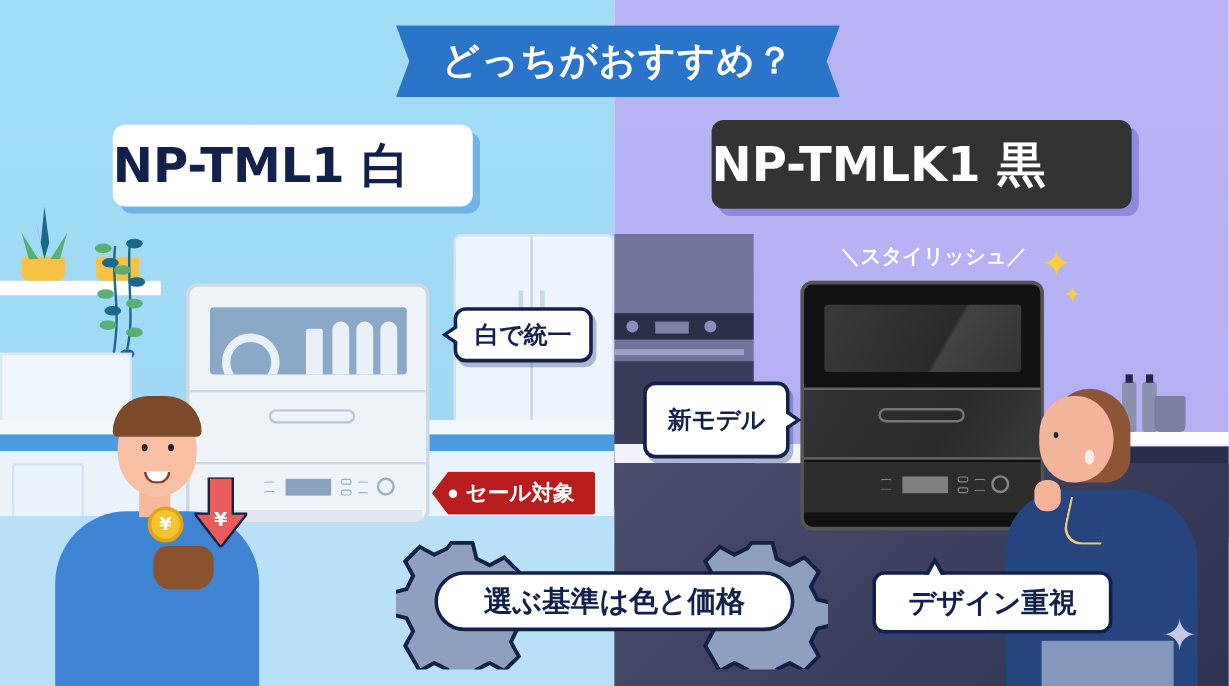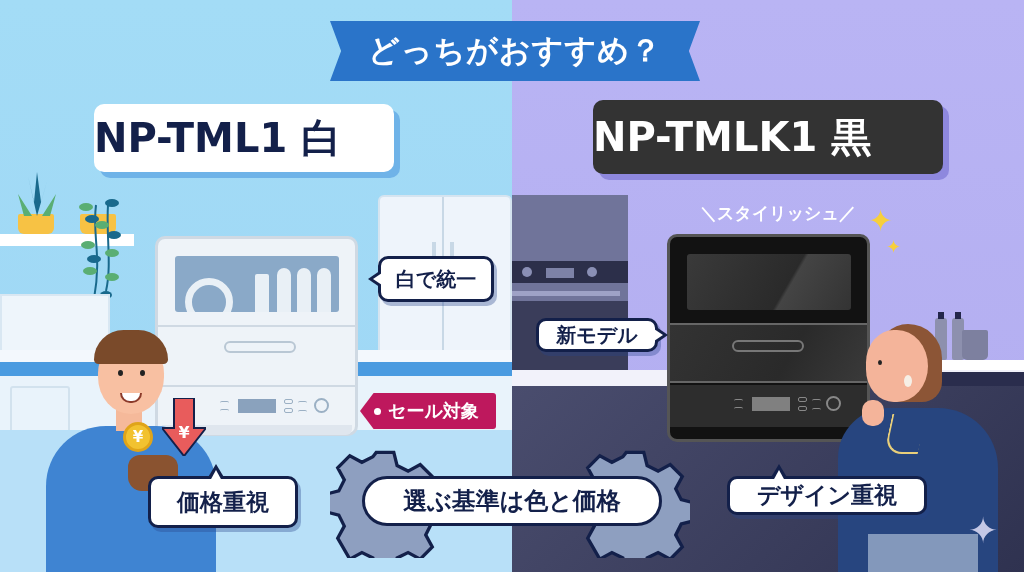--- a/index.html
+++ b/index.html
@@ -76,27 +76,27 @@
   
   .bubble { position: absolute; background: #ffffff; border: 3px solid #13204a; border-radius: 10px; color: #13204a; font-weight: bold; display: flex; align-items: center; justify-content: center; box-shadow: 3px 4px 0 rgba(40,70,140,0.35); }
   .tail-left::before { content: ""; position: absolute; left: -13px; top: 50%; margin-top: -9px; border-top: 9px solid transparent; border-bottom: 9px solid transparent; border-right: 13px solid #13204a; }
   .tail-left::after { content: ""; position: absolute; left: -8px; top: 50%; margin-top: -6px; border-top: 6px solid transparent; border-bottom: 6px solid transparent; border-right: 9px solid #ffffff; }
   .tail-right::before { content: ""; position: absolute; right: -13px; top: 50%; margin-top: -9px; border-top: 9px solid transparent; border-bottom: 9px solid transparent; border-left: 13px solid #13204a; }
   .tail-right::after { content: ""; position: absolute; right: -8px; top: 50%; margin-top: -6px; border-top: 6px solid transparent; border-bottom: 6px solid transparent; border-left: 9px solid #ffffff; }
   .tail-up::before { content: ""; position: absolute; top: -15px; left: 50%; margin-left: -9px; border-left: 9px solid transparent; border-right: 9px solid transparent; border-bottom: 15px solid #13204a; }
   .tail-up::after { content: ""; position: absolute; top: -9px; left: 50%; margin-left: -6px; border-left: 6px solid transparent; border-right: 6px solid transparent; border-bottom: 11px solid #ffffff; }
 
   .b-shiro { left: 378px; top: 256px; width: 116px; height: 46px; font-size: 20px; }
-  .b-shin { left: 536px; top: 318px; width: 122px; height: 34px; font-size: 20px; }
+  .b-shin { left: 536px; top: 318px; width: 122px; height: 64px; font-size: 20px; }
   .b-kakaku { left: 148px; top: 476px; width: 150px; height: 52px; font-size: 23px; }
   .b-kakaku.tail-up::before, .b-kakaku.tail-up::after { left: 45%; }
-  .b-design { left: 727px; top: 476px; width: 200px; height: 39px; font-size: 23px; }
+  .b-design { left: 727px; top: 476px; width: 200px; height: 52px; font-size: 23px; }
   .b-design.tail-up::before, .b-design.tail-up::after { left: 25%; }
 
-  .sale-tag { left: 360px; top: 393px; width: 136px; height: 36px; background: #be185d; color: #ffffff; font-size: 18px; font-weight: bold; display: flex; align-items: center; padding-left: 28px; clip-path: polygon(10% 0, 100% 0, 100% 100%, 10% 100%, 0 50%); border-radius: 3px; }
+  .sale-tag { left: 360px; top: 393px; width: 136px; height: 36px; background: #b91c1c; color: #ffffff; font-size: 18px; font-weight: bold; display: flex; align-items: center; padding-left: 28px; clip-path: polygon(10% 0, 100% 0, 100% 100%, 10% 100%, 0 50%); border-radius: 3px; }
   .sale-tag .hole { position: absolute; left: 14px; top: 15px; width: 7px; height: 7px; border-radius: 50%; background: #ffffff; }
 
   
   .gear { position: absolute; width: 110px; height: 110px; }
   .pill { left: 362px; top: 476px; width: 300px; height: 50px; background: #ffffff; border: 3px solid #13204a; border-radius: 26px; display: flex; align-items: center; justify-content: center; color: #13204a; font-size: 24px; font-weight: bold; }
 
   
   .man-body { left: 46px; top: 426px; width: 170px; height: 150px; background: #3f84d2; border-radius: 60px 60px 0 0; }
   .man-neck { left: 116px; top: 405px; width: 26px; height: 26px; background: #f5b99a; }
   .man-head { left: 98px; top: 340px; width: 66px; height: 74px; background: #f8c0a2; border-radius: 45% 45% 50% 50%; }
@@ -254,23 +254,20 @@
   <div class="abs man-hair"></div>
   <div class="abs man-mouth"></div>
   <div class="abs purse"></div>
   <div class="abs coin">
       <span>¥</span>
     </div>
   <svg class="abs arrow-down" viewBox="0 0 44 58">
     <polygon points="12,0 32,0 32,30 44,30 22,58 0,30 12,30" fill="#e85c5c" stroke="#13204a" stroke-width="2"></polygon>
     <text x="22" y="40" text-anchor="middle" font-size="16" font-weight="bold" fill="#fff" font-family="DejaVu Sans, sans-serif">¥</text>
   </svg>
-  <div class="bubble tail-up b-kakaku">
-    <span>価格重視</span>
-  </div>
 
   <div class="abs woman-hair"></div>
   <div class="abs woman-head">
     <span style="position:absolute;left:12px;top:30px;width:4px;height:5px;background:#222;border-radius:50%;"></span>
   </div>
   <div class="abs woman-body"></div>
   <div class="abs woman-skirt"></div>
   <div class="abs woman-hand"></div>
   <div class="abs earring"></div>
   <div class="abs necklace"></div>

